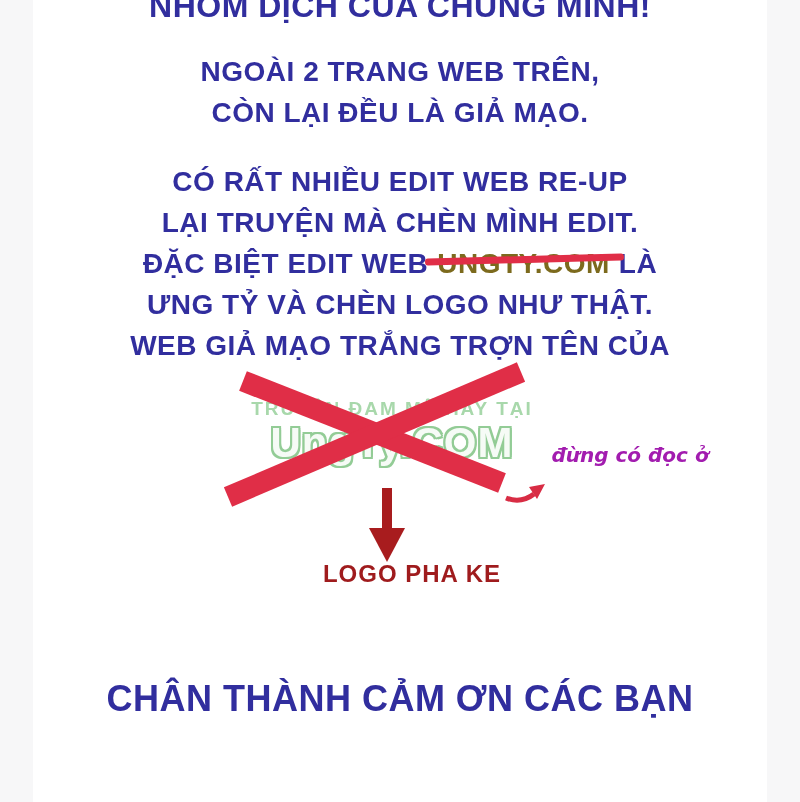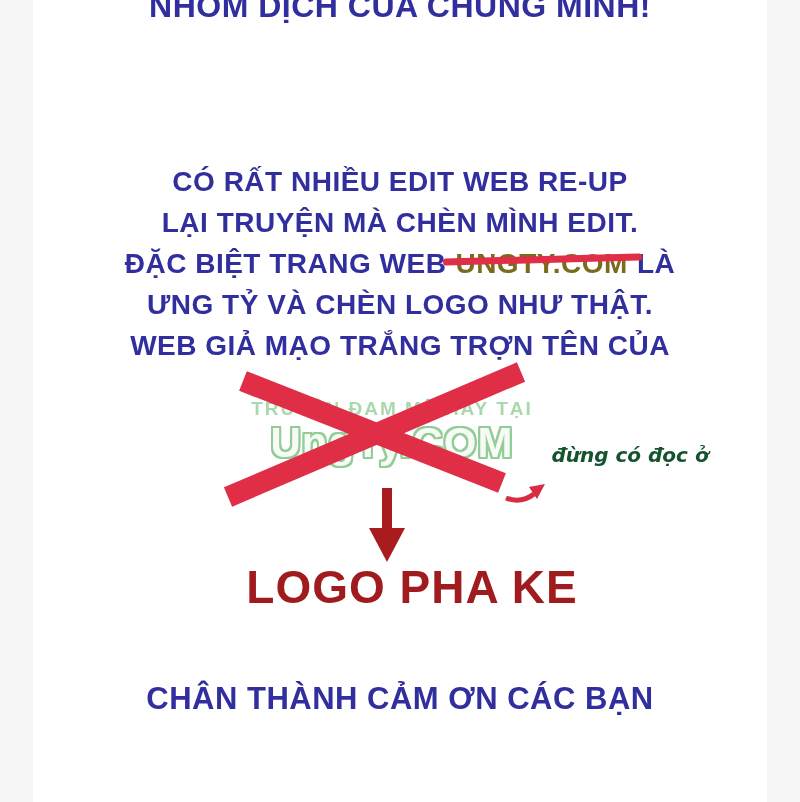--- a/index.html
+++ b/index.html
@@ -9,64 +9,68 @@
     font-family:"Liberation Sans",sans-serif;font-weight:700;
   }
   .gutter{position:absolute;top:0;bottom:0;width:33px;background:#f7f7f8;}
   .gutter.left{left:0;}
   .gutter.right{right:0;}
 
   .txt{position:absolute;left:33px;right:33px;text-align:center;color:#312e9e;letter-spacing:.5px;}
   .title{top:-13px;font-size:32px;line-height:38px;}
   .intro{top:51px;font-size:28px;line-height:41px;}
   .warning{top:161px;font-size:28px;line-height:41px;}
-  .closing{top:678px;font-size:31px;line-height:41px;}
+  .closing{top:678px;font-size:36px;line-height:41px;}
 
   .fake-site{position:relative;display:inline-block;color:#7c6a1d;margin:0 9px;}
   .fake-site .strike-bar{
     position:absolute;left:-12px;right:-14px;top:13px;height:7px;
     background:#e02e47;transform:rotate(-1.5deg);border-radius:3px;
   }
 
   .watermark{position:absolute;left:0;right:0;top:398px;text-align:center;transform:translateX(-8px);z-index:1;}
   .wm-tagline{color:#a8d8ab;font-size:19px;letter-spacing:2px;line-height:22px;}
   .wm-site{
     font-size:42px;line-height:46px;color:#f6fbf6;letter-spacing:1px;
     text-shadow:-2px -2px 0 #93cc96,2px -2px 0 #93cc96,-2px 2px 0 #93cc96,2px 2px 0 #93cc96,
                  0 -2px 0 #93cc96,0 2px 0 #93cc96,-2px 0 0 #93cc96,2px 0 0 #93cc96;
   }
 
   .handwritten{
     position:absolute;left:538px;top:441px;width:184px;text-align:center;
-    color:#14532d;font-size:20px;line-height:28px;font-style:italic;
+    color:#a21caf;font-size:20px;line-height:28px;font-style:italic;
     font-family:"DejaVu Sans",sans-serif;letter-spacing:0;
   }
 
   .logo-caption{
     position:absolute;left:0;right:0;top:560px;text-align:center;
-    color:#9f1b1d;font-size:46px;letter-spacing:1px;padding-left:24px;
+    color:#9f1b1d;font-size:24px;letter-spacing:1px;padding-left:24px;
   }
 
   .overlay{position:absolute;left:0;top:0;z-index:2;pointer-events:none;}
 </style>
 </head>
 <body>
 
 <div class="page">
   <div class="gutter left"></div>
   <div class="gutter right"></div>
 
   <div class="txt title">NHÓM DỊCH CỦA CHÚNG MÌNH!</div>
 
+  <div class="txt intro">
+    <div>NGOÀI 2 TRANG WEB TRÊN,</div>
+    <div>CÒN LẠI ĐỀU LÀ GIẢ MẠO.</div>
+  </div>
 
   <div class="txt warning">
     <div>CÓ RẤT NHIỀU EDIT WEB RE-UP</div>
     <div>LẠI TRUYỆN MÀ CHÈN MÌNH EDIT.</div>
     <div>
-      <span>ĐẶC BIỆT TRANG WEB</span><span class="fake-site"><span>UNGTY.COM</span><i class="strike-bar"></i></span><span>LÀ</span>
+      <span>ĐẶC BIỆT EDIT WEB</span><span class="fake-site"><span>UNGTY.COM</span><i class="strike-bar"></i></span><span>LÀ</span>
     </div>
     <div>ƯNG TỶ VÀ CHÈN LOGO NHƯ THẬT.</div>
     <div>WEB GIẢ MẠO TRẮNG TRỢN TÊN CỦA</div>
   </div>
 
   <div class="watermark">
     <div class="wm-tagline">TRUYỆN ĐAM MỸ HAY TẠI</div>
     <div class="wm-site">UngTy.COM</div>
   </div>
 

